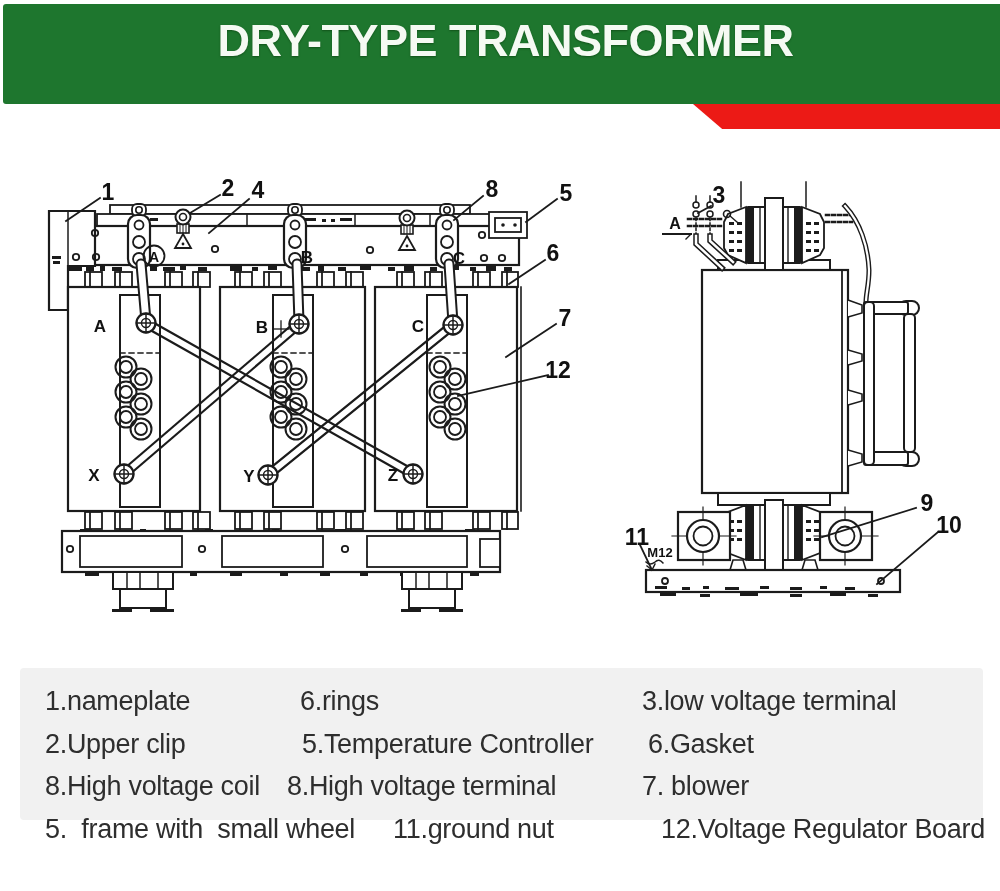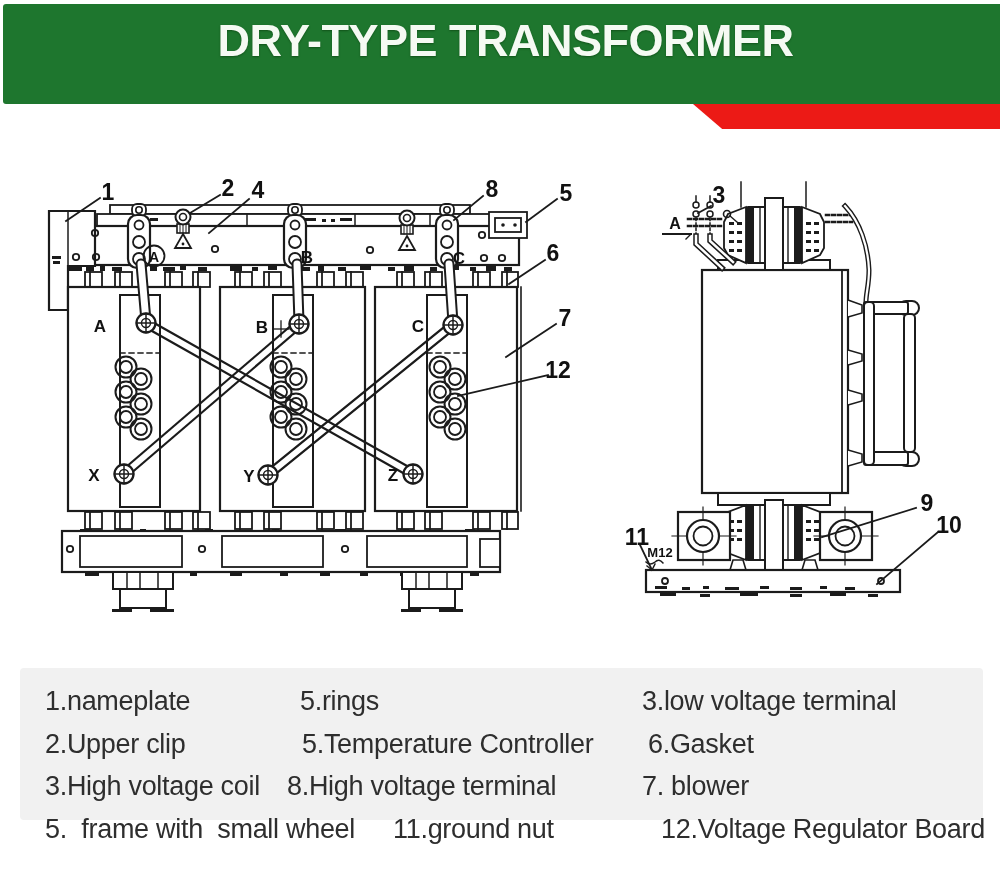--- a/index.html
+++ b/index.html
@@ -584,26 +584,26 @@
       <text x="558" y="378">12</text>
       <text x="719" y="203">3</text>
       <text x="927" y="511">9</text>
       <text x="949" y="533">10</text>
       <text x="637" y="545">11</text>
     </g>
   </svg>
 
   <div class="legend">
     <span style="left:25px;top:18px">1.nameplate</span>
-    <span style="left:280px;top:18px">5.rings</span>
+    <span style="left:280px;top:18px">6.rings</span>
     <span style="left:622px;top:18px">3.low voltage terminal</span>
     <span style="left:25px;top:61px">2.Upper clip</span>
     <span style="left:282px;top:61px">5.Temperature Controller</span>
     <span style="left:628px;top:61px">6.Gasket</span>
-    <span style="left:25px;top:103px">3.High voltage coil</span>
+    <span style="left:25px;top:103px">8.High voltage coil</span>
     <span style="left:267px;top:103px">8.High voltage terminal</span>
     <span style="left:622px;top:103px">7. blower</span>
     <span style="left:25px;top:146px">5.  frame with  small wheel</span>
     <span style="left:373px;top:146px">11.ground nut</span>
     <span style="left:641px;top:146px">12.Voltage Regulator Board</span>
   </div>
 
 </div>
 
 </body></html>

